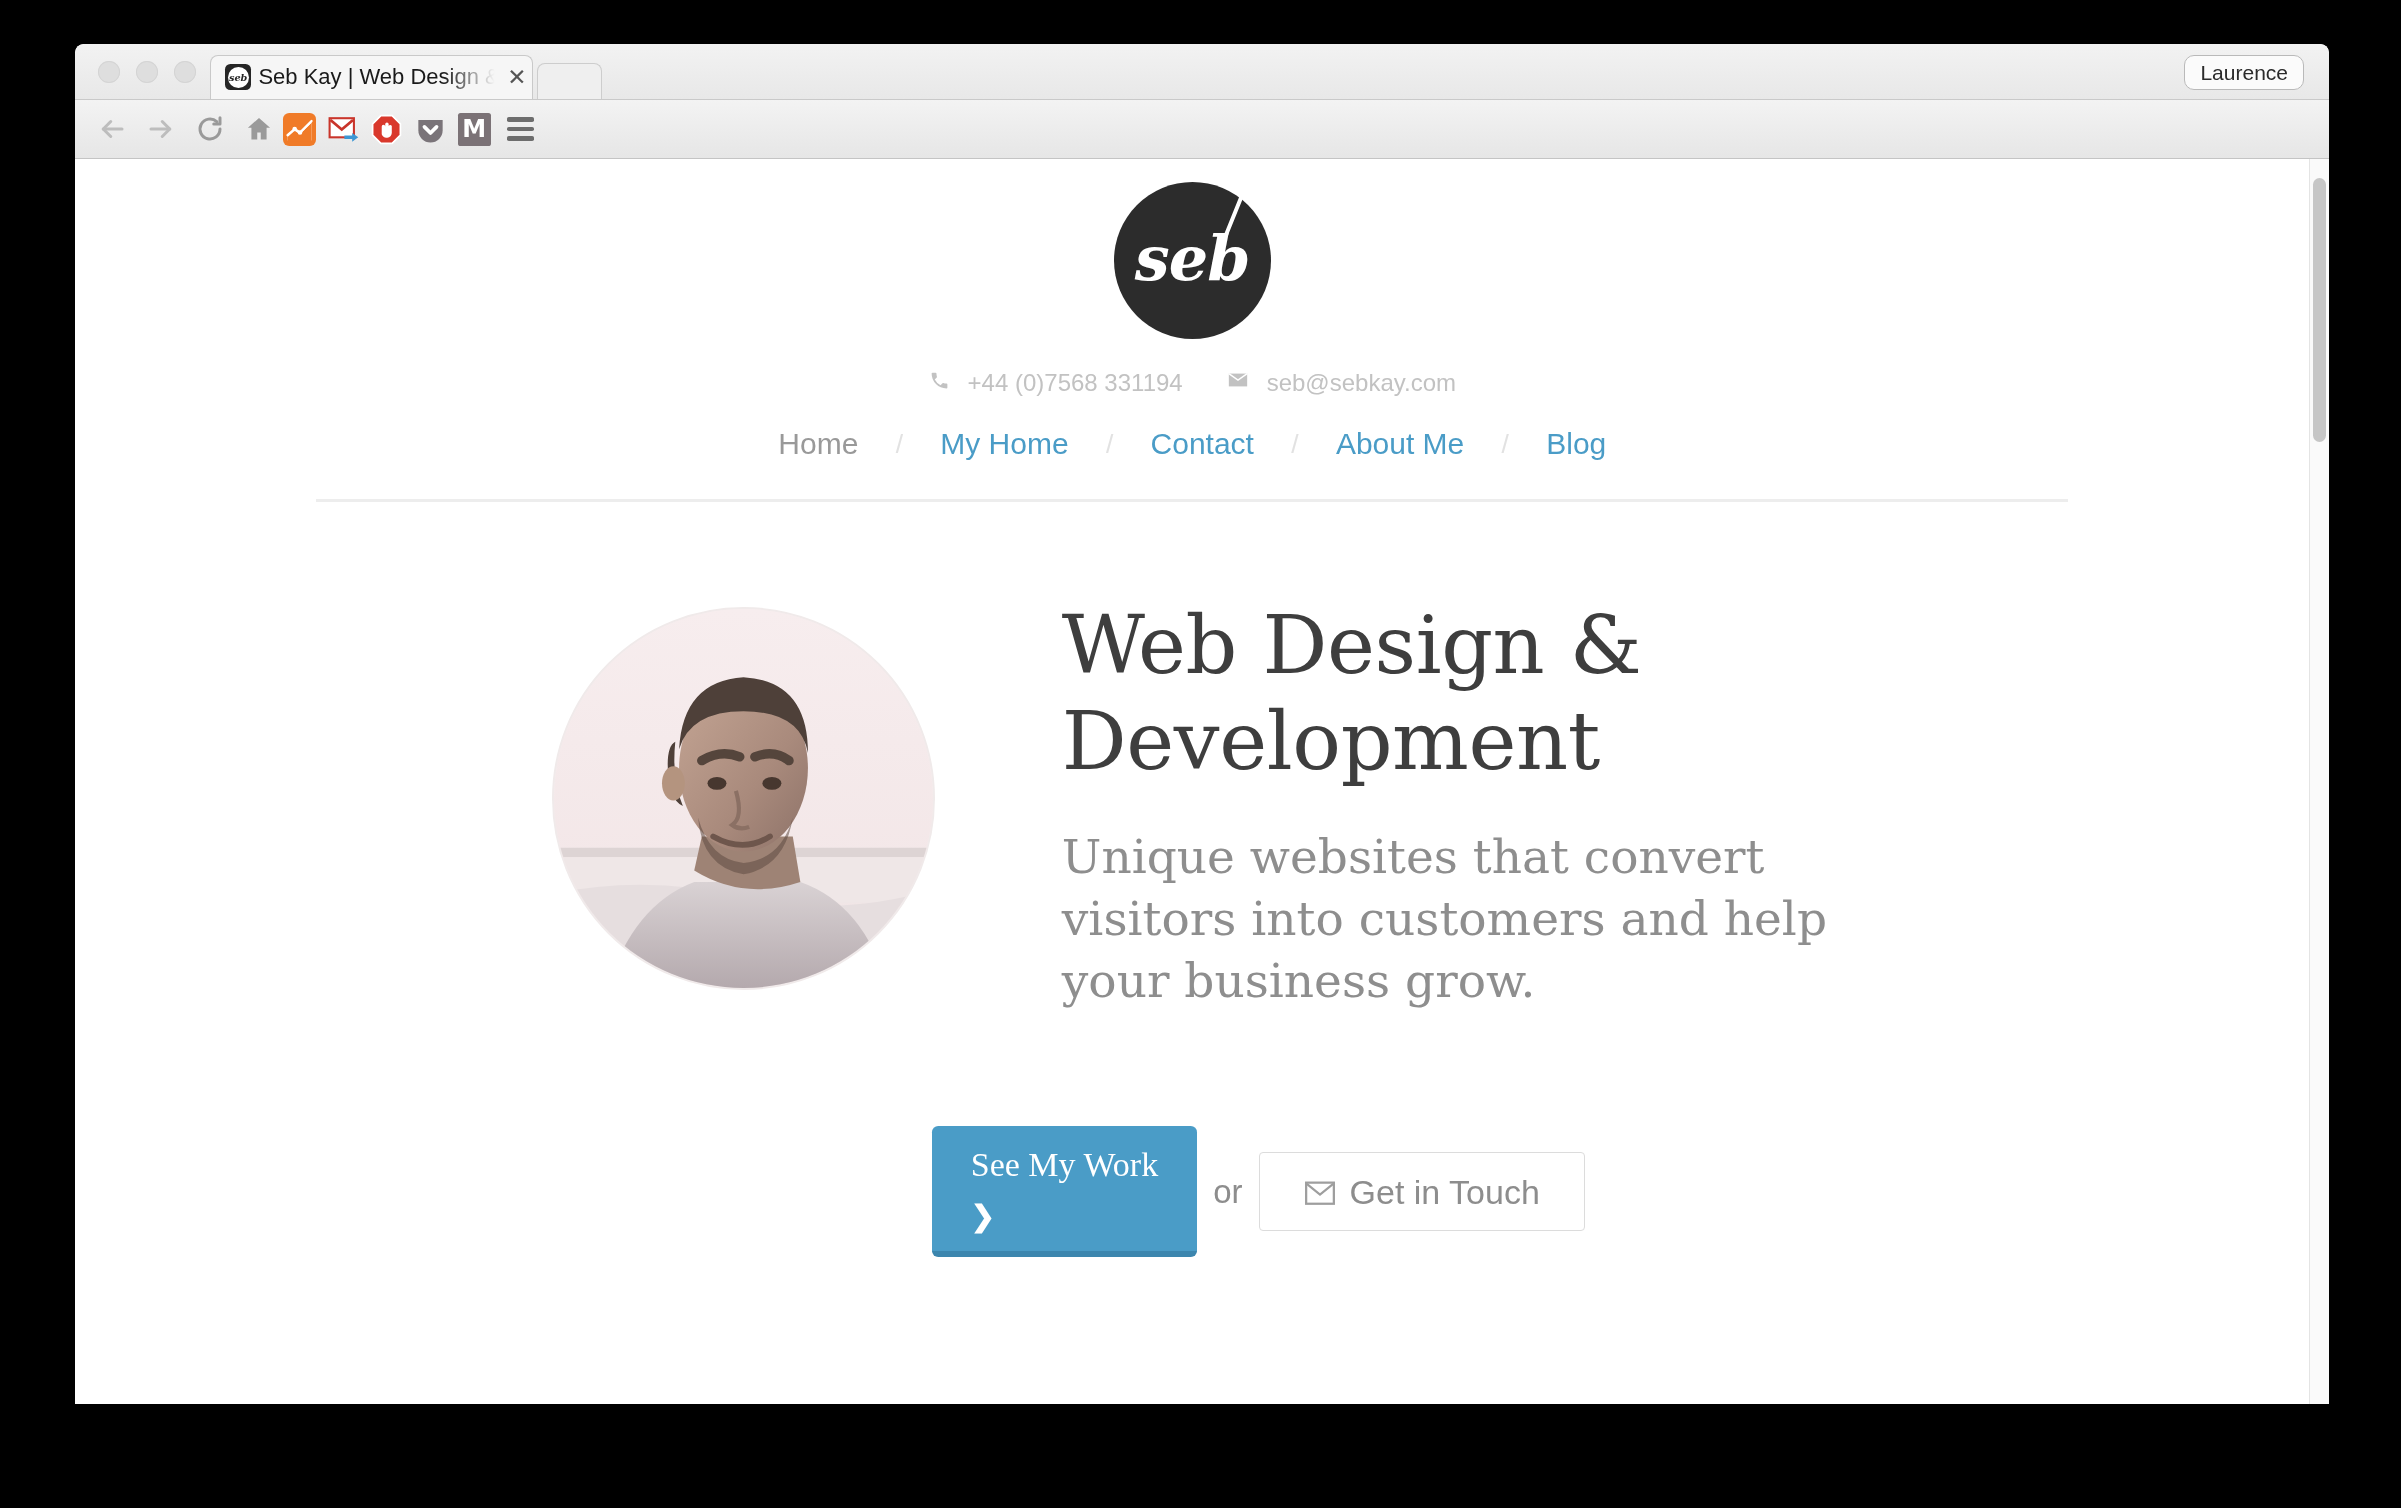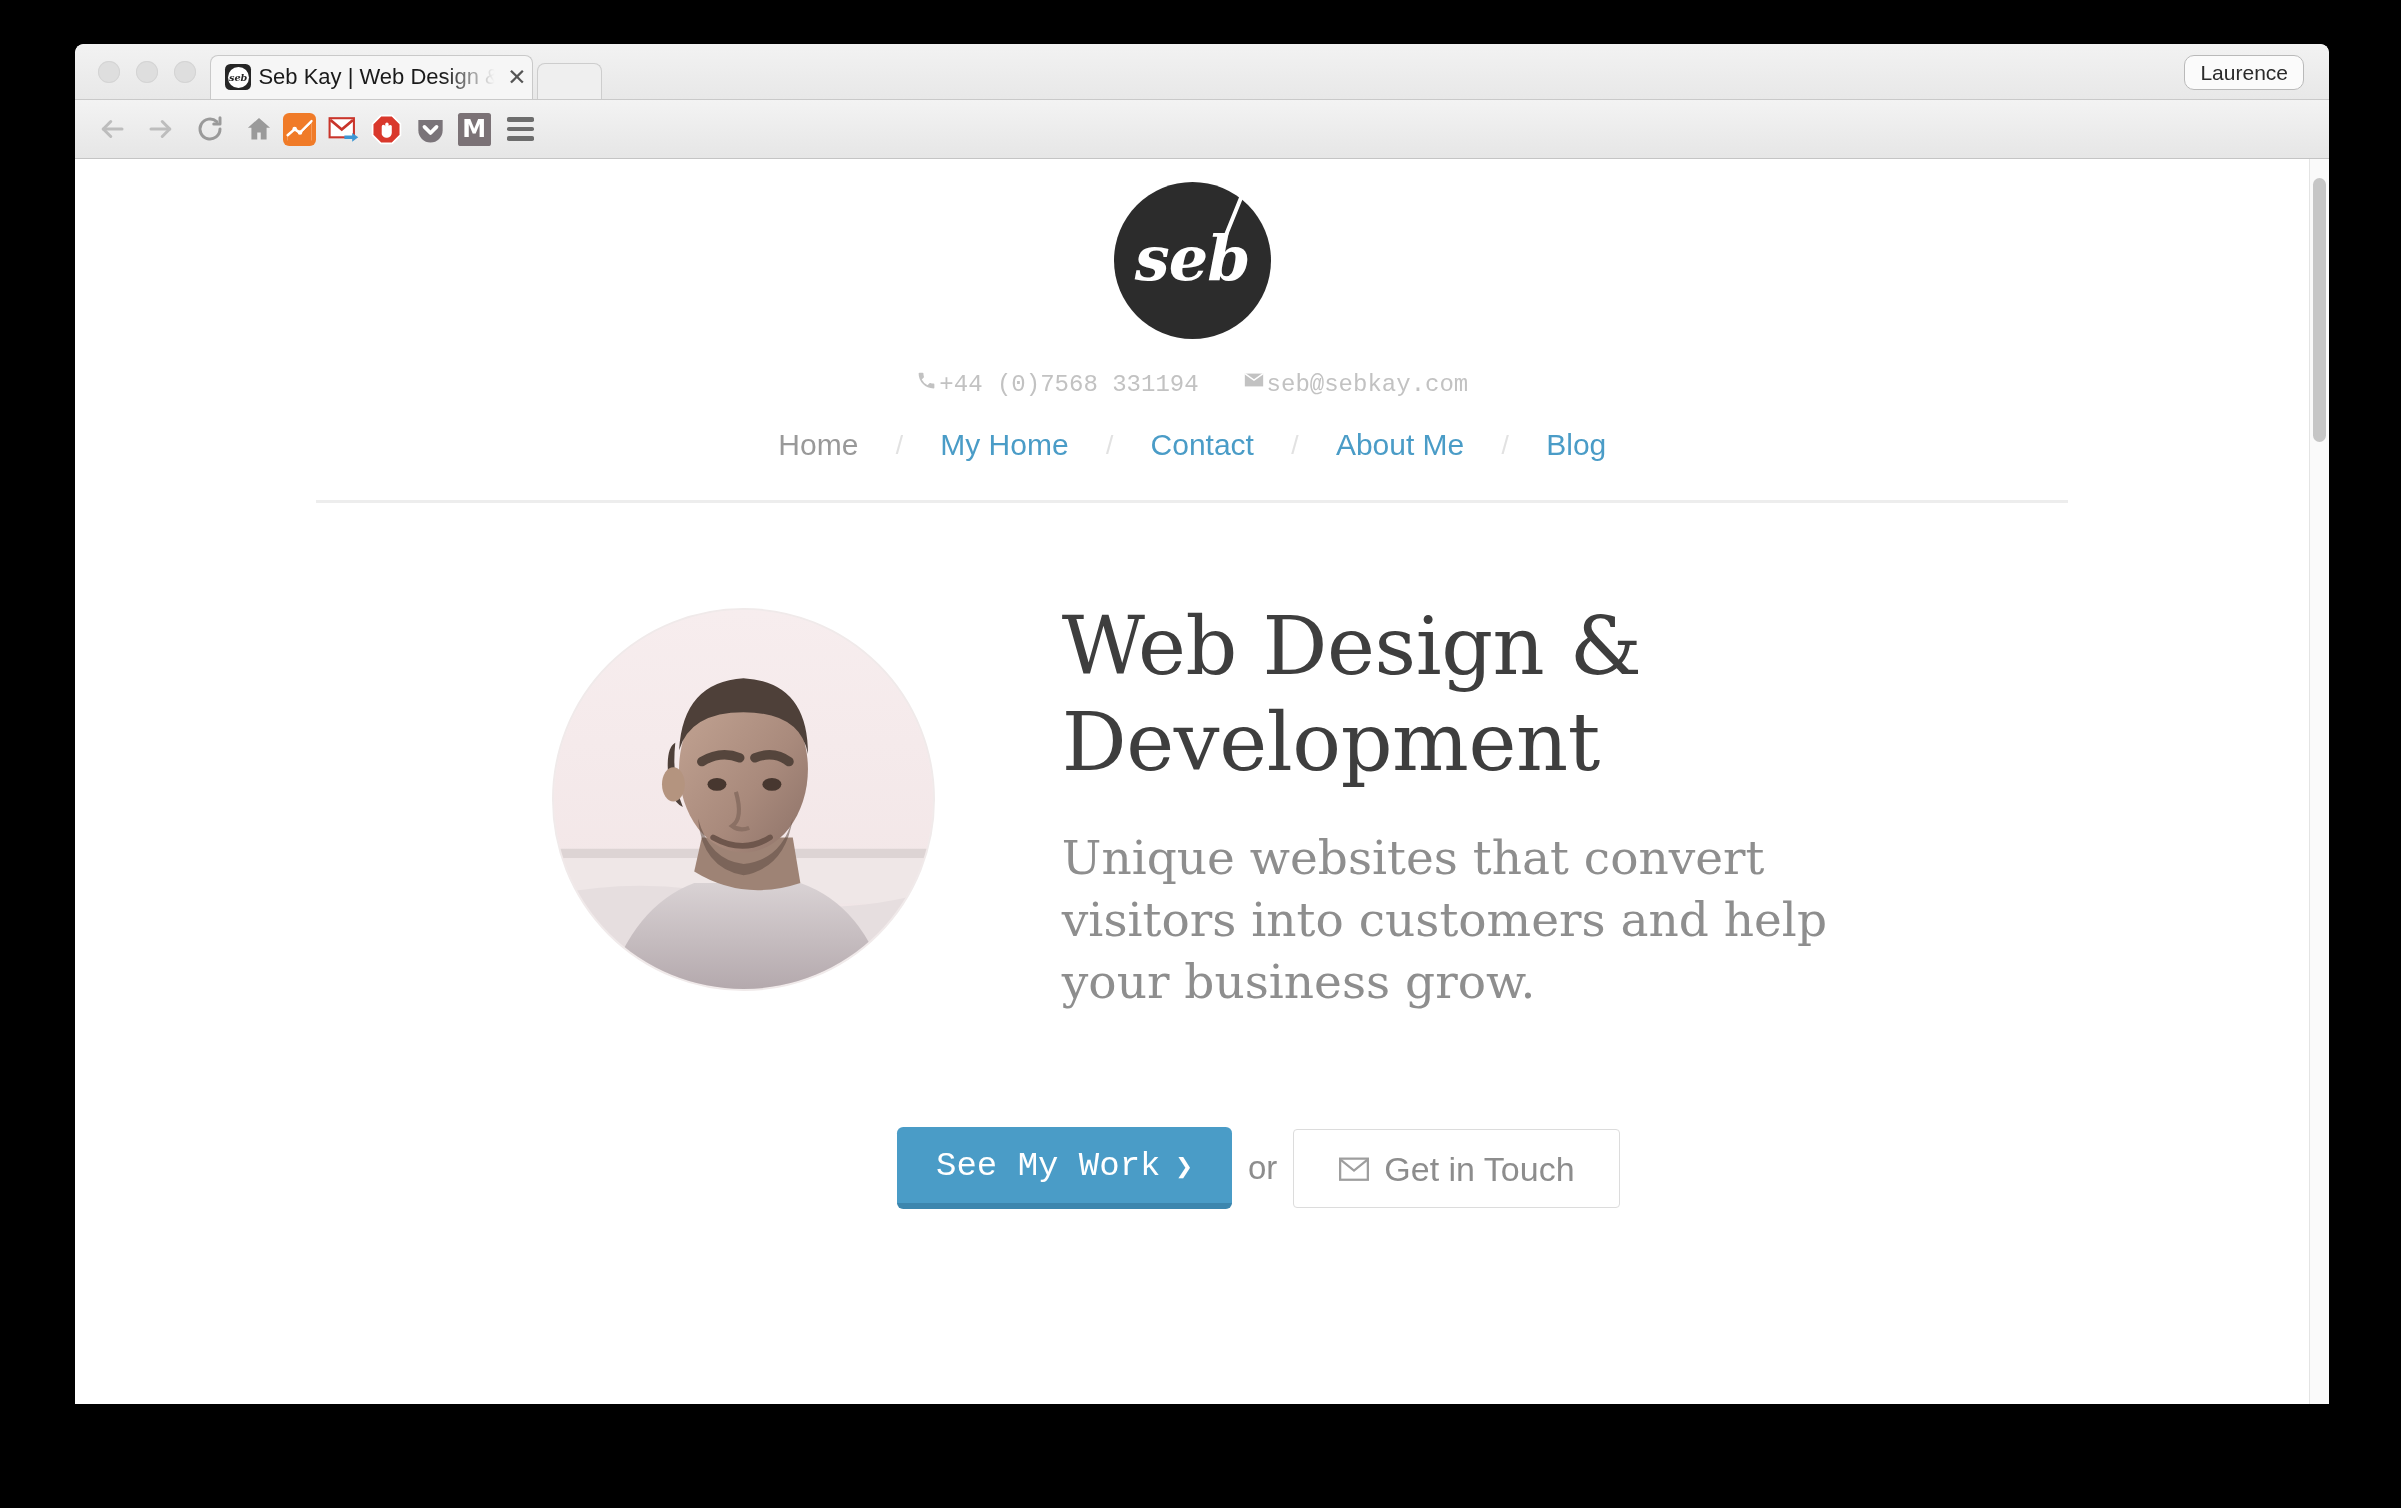--- a/index.html
+++ b/index.html
@@ -302,23 +302,22 @@
     display: flex;
     justify-content: center;
     align-items: center;
     gap: 44px;
     color: #c2c2c2;
     font-size: 24px;
   }
   .contact-item {
     display: flex;
     align-items: flex-end;
-    gap: 2px;
-    cursor: pointer;
-    font-family: Liberation Mono, monospace;
+    gap: 18px;
+    cursor: pointer;
   }
 
   .main-nav {
     margin-top: 30px;
     display: flex;
     justify-content: center;
     align-items: center;
     font-size: 30px;
   }
   .nav-link {
@@ -399,26 +398,27 @@
     padding-left: 132px;
     gap: 0;
   }
   .btn-primary {
     background: #4a9cc7;
     color: #ffffff;
     border: none;
     border-bottom: 6.2px solid #3c86ae;
     border-radius: 6.2px;
     font-size: 34px;
-    font-family: Liberation Mono, monospace;
+    font-family: Liberation Serif, serif;
     padding: 20px 39px 17.6px 39px;
     display: flex;
-    align-items: flex-end;
+    align-items: flex-start;
     gap: 15px;
     cursor: pointer;
+    flex-direction: column;
   }
   .cta-or {
     color: #8d8d8d;
     font-size: 33px;
     padding: 0 16px;
   }
   .btn-secondary {
     background: #ffffff;
     color: #8d8d8d;
     border: 1.8px solid #dcdcdc;

